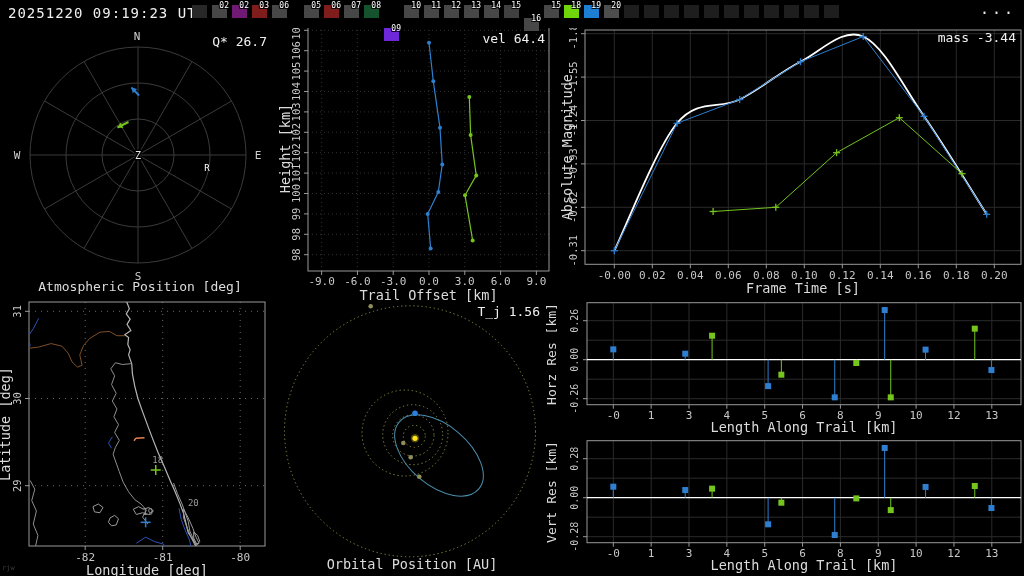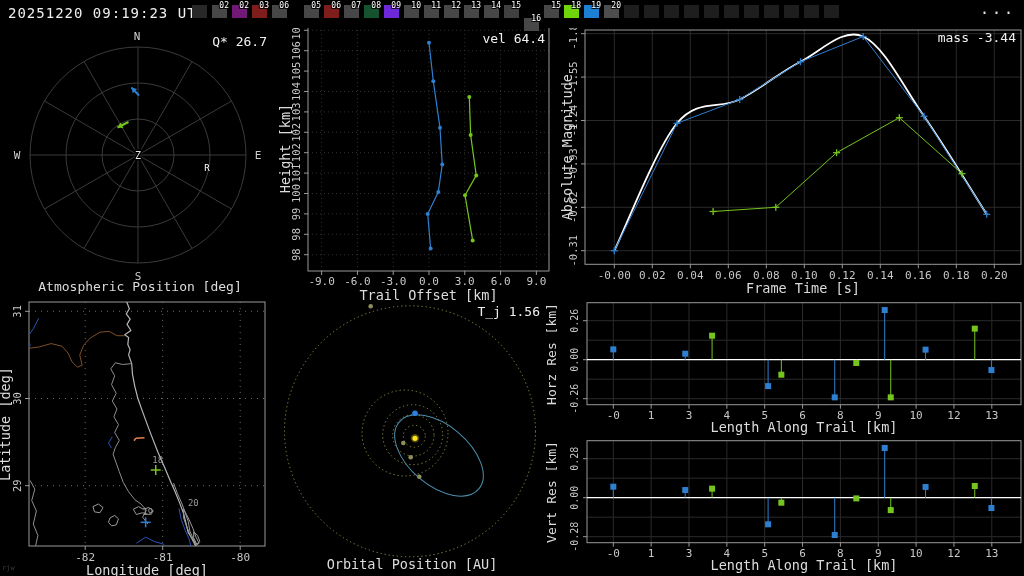--- a/index.html
+++ b/index.html
@@ -40,21 +40,21 @@
       </div>
       <div class="fr" style="background: #7f1d1d;">
         <span class="flabel">06</span>
       </div>
       <div class="fr" style="background: rgb(71, 71, 71);">
         <span class="flabel">07</span>
       </div>
       <div class="fr" style="background: #14532d;">
         <span class="flabel">08</span>
       </div>
-      <div class="fr" style="background: #6d28d9;">
+      <div class="fr" style="background: #6d28d9; margin-top: 23px;">
         <span class="flabel">09</span>
       </div>
       <div class="fr" style="background: rgb(71, 71, 71);">
         <span class="flabel">10</span>
       </div>
       <div class="fr" style="background: rgb(71, 71, 71);">
         <span class="flabel">11</span>
       </div>
       <div class="fr" style="background: rgb(71, 71, 71);">
         <span class="flabel">12</span>

